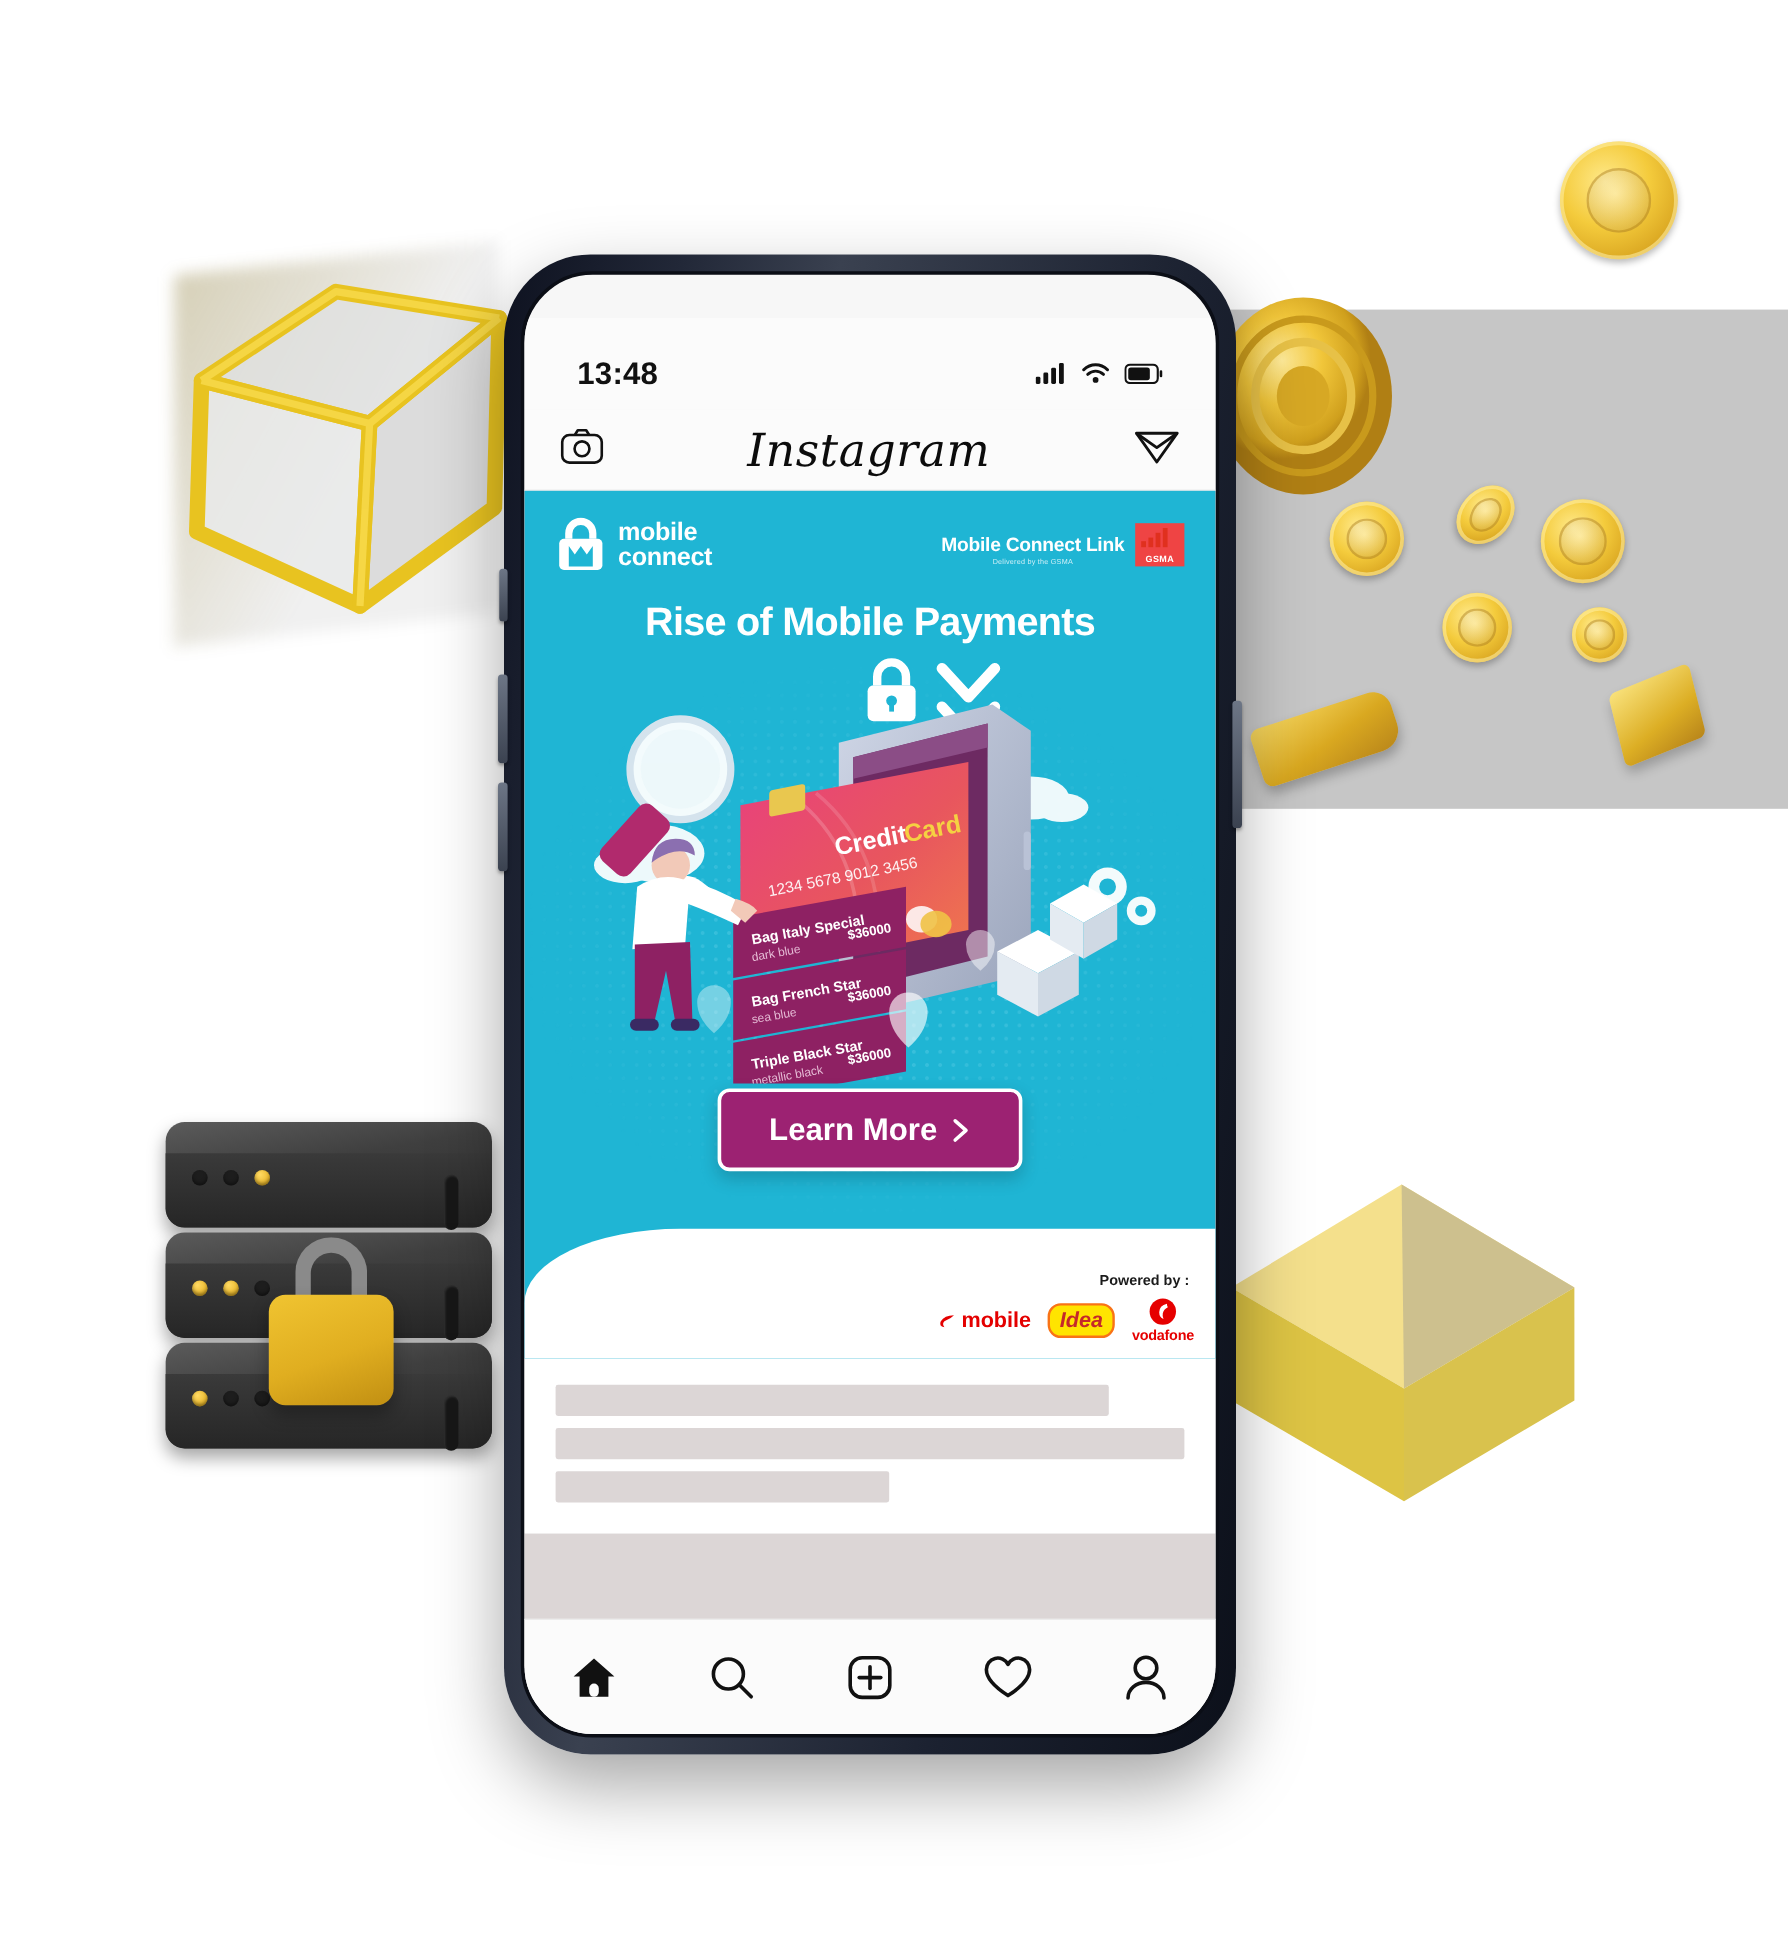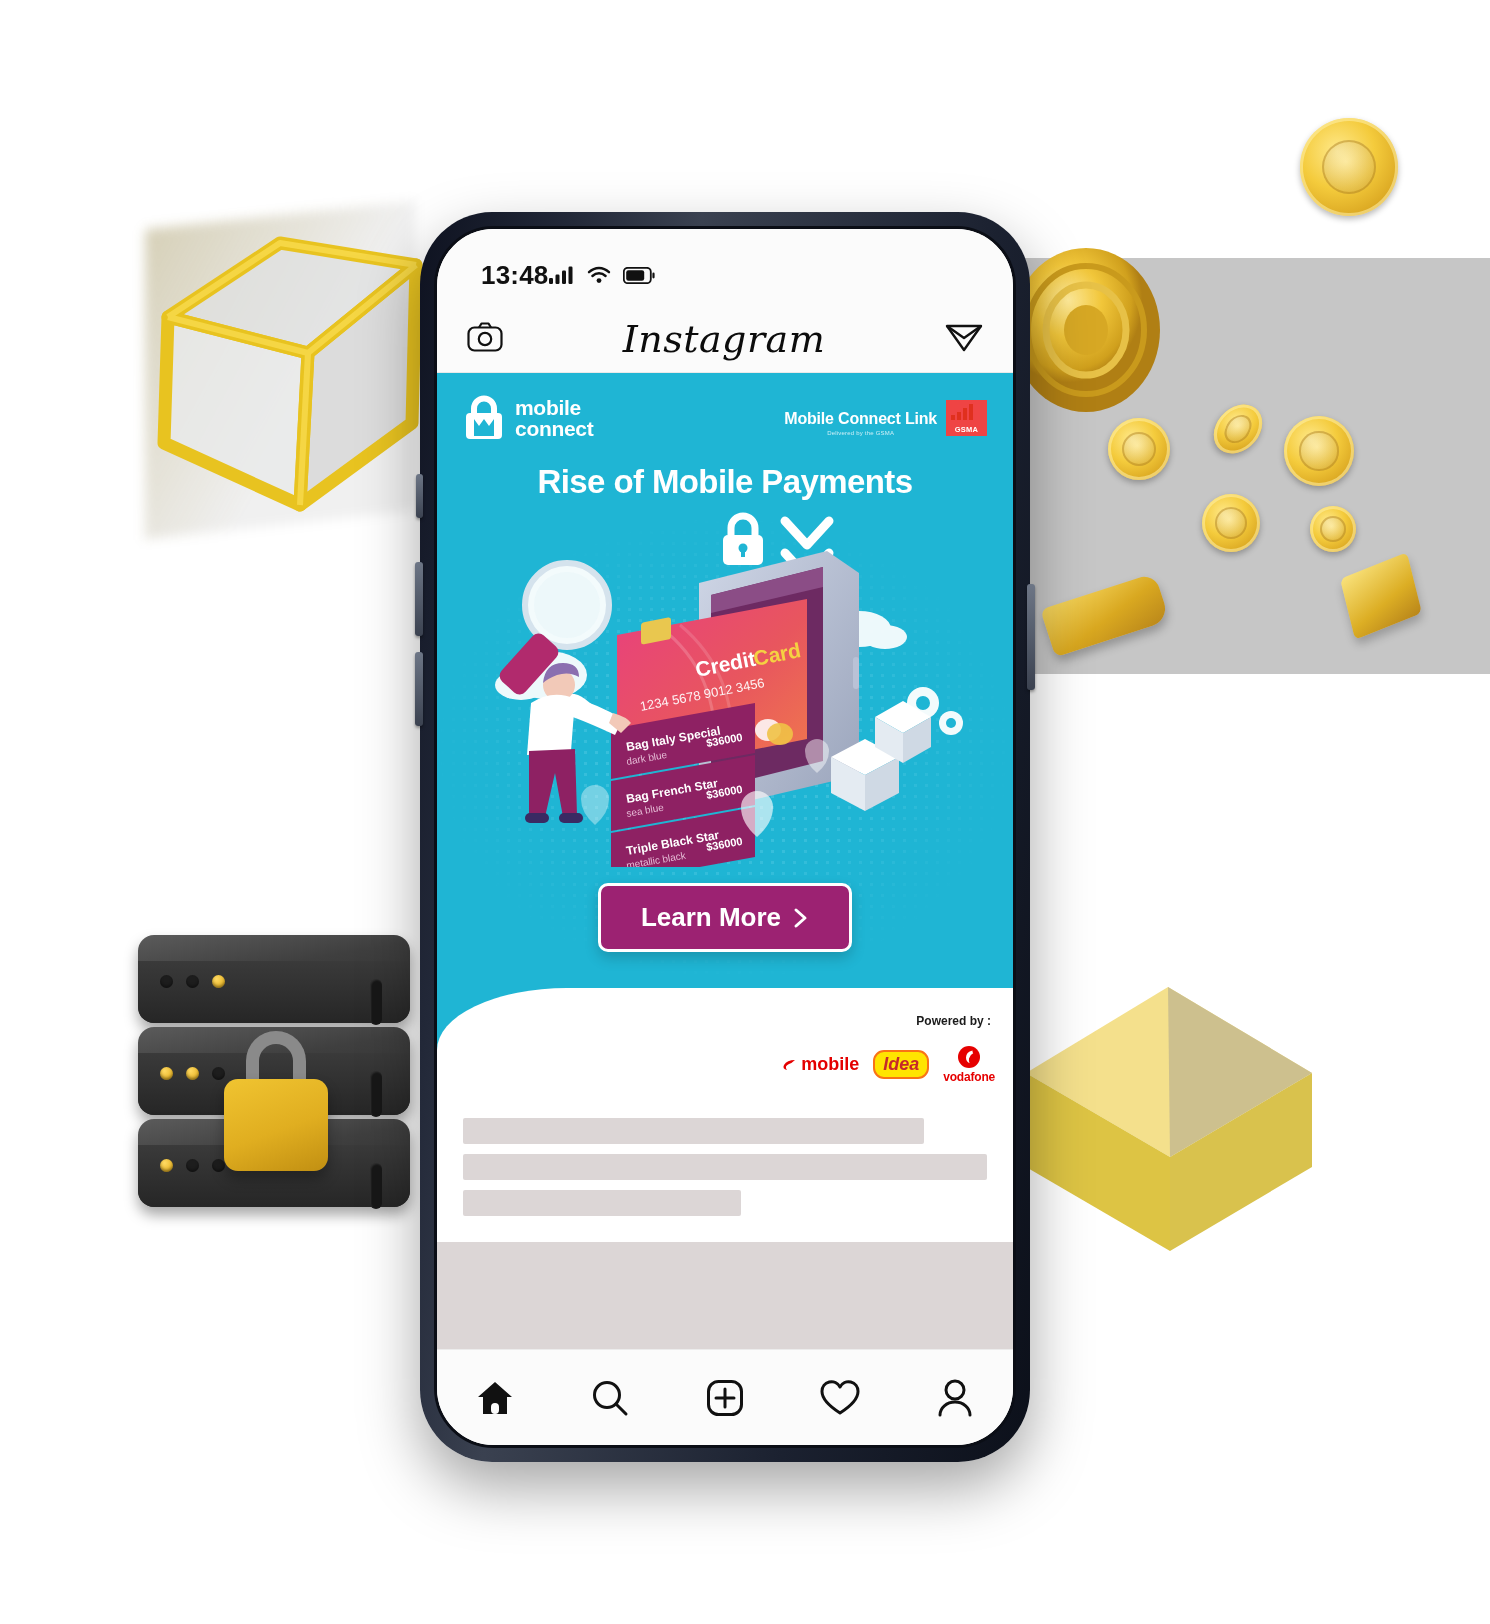--- a/index.html
+++ b/index.html
@@ -105,22 +105,22 @@
   }
   .side-btn{ position:absolute; background:linear-gradient(180deg,#6d7686,#3b4250);
     border-radius:3px; box-shadow: 0 2px 3px rgba(0,0,0,.35); }
   #btn-mute{ left:-4px; top:262px; width:7px; height:44px; }
   #btn-vol-up{ left:-5px; top:350px; width:8px; height:74px; }
   #btn-vol-dn{ left:-5px; top:440px; width:8px; height:74px; }
   #btn-power{ right:-5px; top:372px; width:8px; height:106px; }
 
   
   #status-bar{
-    height:76px; display:flex; align-items:center; 
-    padding: 16px 44px 0 44px; background:#fbfbfb;
+    height:76px; display:flex; align-items:center; justify-content:space-between;
+    padding: 16px 44px 0 44px; background:#fbfbfb;margin-top:36px;
   }
   #status-time{ font-size:26px; font-weight:700; color:#111; letter-spacing:.2px; }
   #status-icons{ display:flex; align-items:center; gap:12px; }
 
   
   #ig-header{
     height:68px; background:#fbfbfb; display:flex; align-items:center;
     justify-content:space-between; padding:0 30px;
     border-bottom:1px solid #e9e9e9;
   }
@@ -160,33 +160,33 @@
 
   #headline{ position:relative; text-align:center; margin-top:22px; }
   #headline h1{ color:#fff; font-size:33px; font-weight:700; letter-spacing:-.6px; }
   #headline p{ color:#eaf9fd; font-size:28px; font-weight:400; line-height:1.18; margin-top:6px; }
 
   
   #illus{ position:relative; height:360px; margin-top:6px; }
   #illus svg{ position:absolute; left:50%; top:0; transform:translateX(-50%); }
 
   
-  #cta-wrap{ position:relative; text-align:center; margin-top:16px; }
+  #cta-wrap{ position:relative; text-align:center; margin-top:4px; }
   #cta{
     display:inline-flex; align-items:center; gap:12px;
     background:#9c2272; color:#fff; font-size:26px; font-weight:700;
     padding:16px 40px; border-radius:10px; border:3px solid #ffffff;
     box-shadow:0 6px 14px rgba(0,0,0,.18); cursor:pointer;
   }
   
   #post-footer{
     position:absolute; left:0; bottom:0; width:100%; height:108px;
     background:#fff; border-top-left-radius: 130px 62px;
   }
-  #powered{ position:absolute; right:22px; bottom:68px; font-size:12px; font-weight:700; color:#1b1b1b; }
+  #powered{ position:absolute; right:22px; bottom:58px; font-size:12px; font-weight:700; color:#1b1b1b; }
   #carriers{ position:absolute; right:18px; bottom:12px; display:flex; align-items:center; gap:14px; }
   .airtel{ display:flex; align-items:center; gap:4px; color:#e40000; font-weight:700; font-size:18px; }
   .idea-box{
     background:#ffe400; border:2px solid #f97316; border-radius:11px;
     padding:2px 8px; color:#c5282a; font-weight:700; font-style:italic; font-size:18px;
   }
   .voda{ display:flex; align-items:center; flex-direction:column; gap:1px; }
   .voda .quote{ width:24px; height:24px; }
   .voda .vname{ color:#e60000; font-weight:700; font-size:12px; letter-spacing:-.2px; }
 

